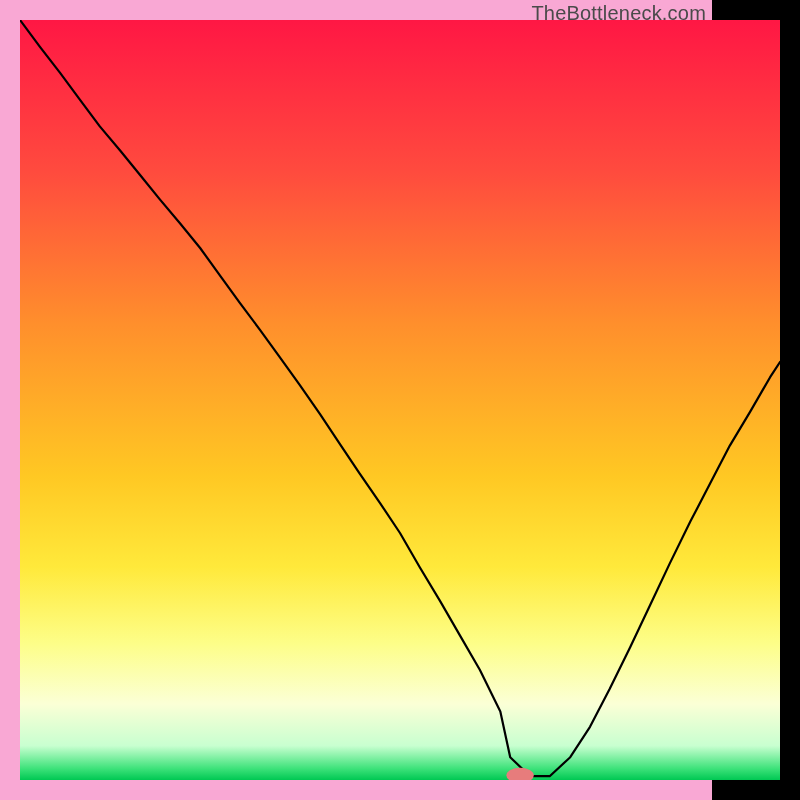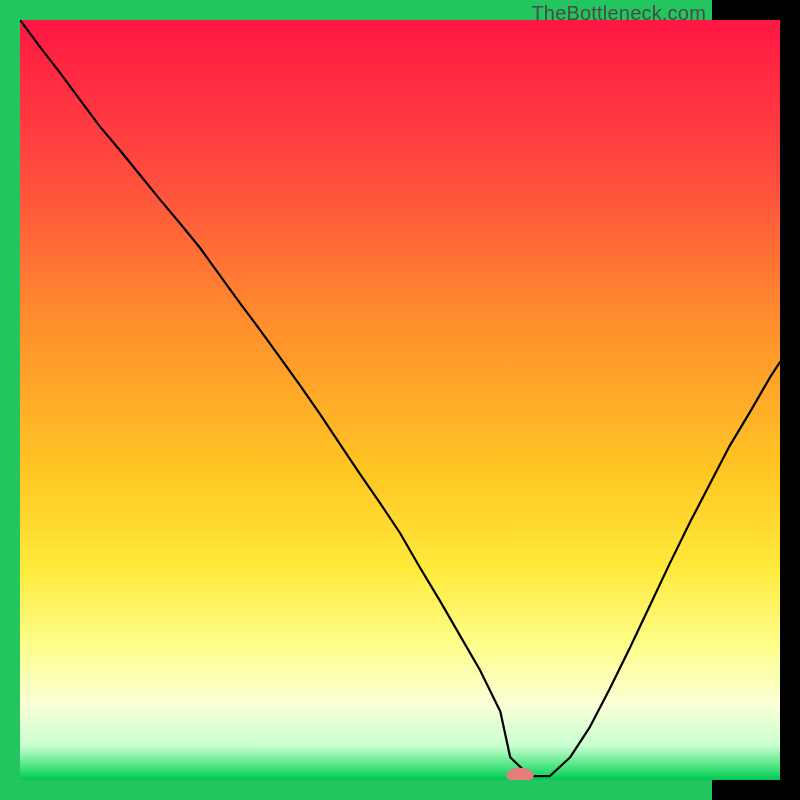--- a/index.html
+++ b/index.html
@@ -8,21 +8,21 @@
     width: 800px;
     height: 800px;
     background: #000;
     overflow: hidden;
     font-family: Arial, Helvetica, sans-serif;
   }
   .container {
     position: relative;
     width: 712px;
     height: 800px;
-    background: #22c55e;
+    background: #f9a8d4;
   }
   .plot-area {
     position: absolute;
     left: 20px;
     top: 20px;
     width: 760px;
     height: 760px;
     overflow: hidden;
   }
   .watermark {

